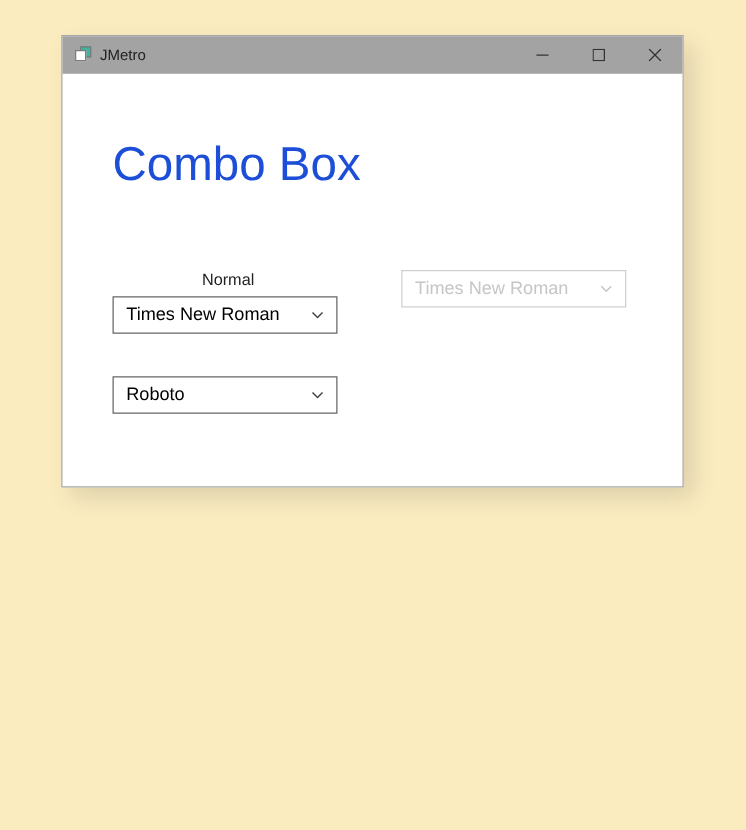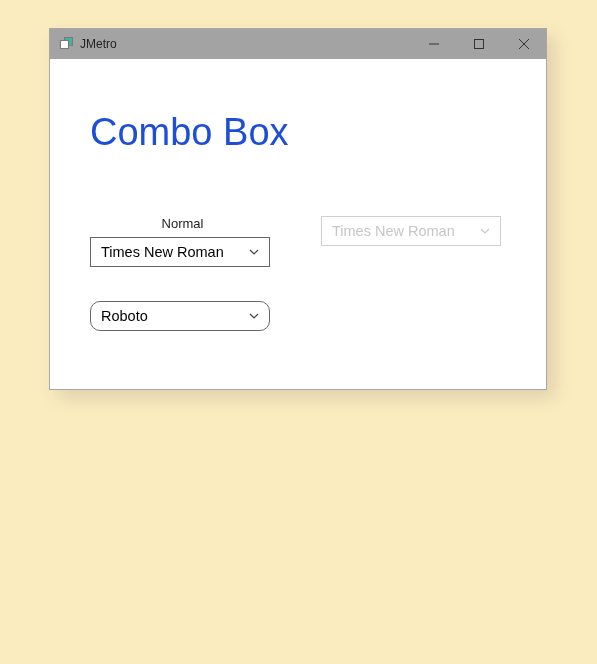--- a/index.html
+++ b/index.html
@@ -101,21 +101,21 @@
     display:flex;
     align-items:center;
     justify-content:center;
   }
   .combo .chev svg { stroke:#444; stroke-width:1.2; fill:none; }
   .combo.disabled {
     border-color: #cfcfcf;
     color: #c6c6c6;
   }
   .combo.disabled .chev svg { stroke:#c6c6c6; }
-  .row2 { margin-top: 34px; border-radius: 10px; }
+  .row2 { margin-top: 34px; }
 </style>
 </head>
 <body>
 
 <div class="window">
   <div class="titlebar">
     <div class="app-icon">
       <div class="sqB"></div>
       <div class="sqA"></div>
     </div>

